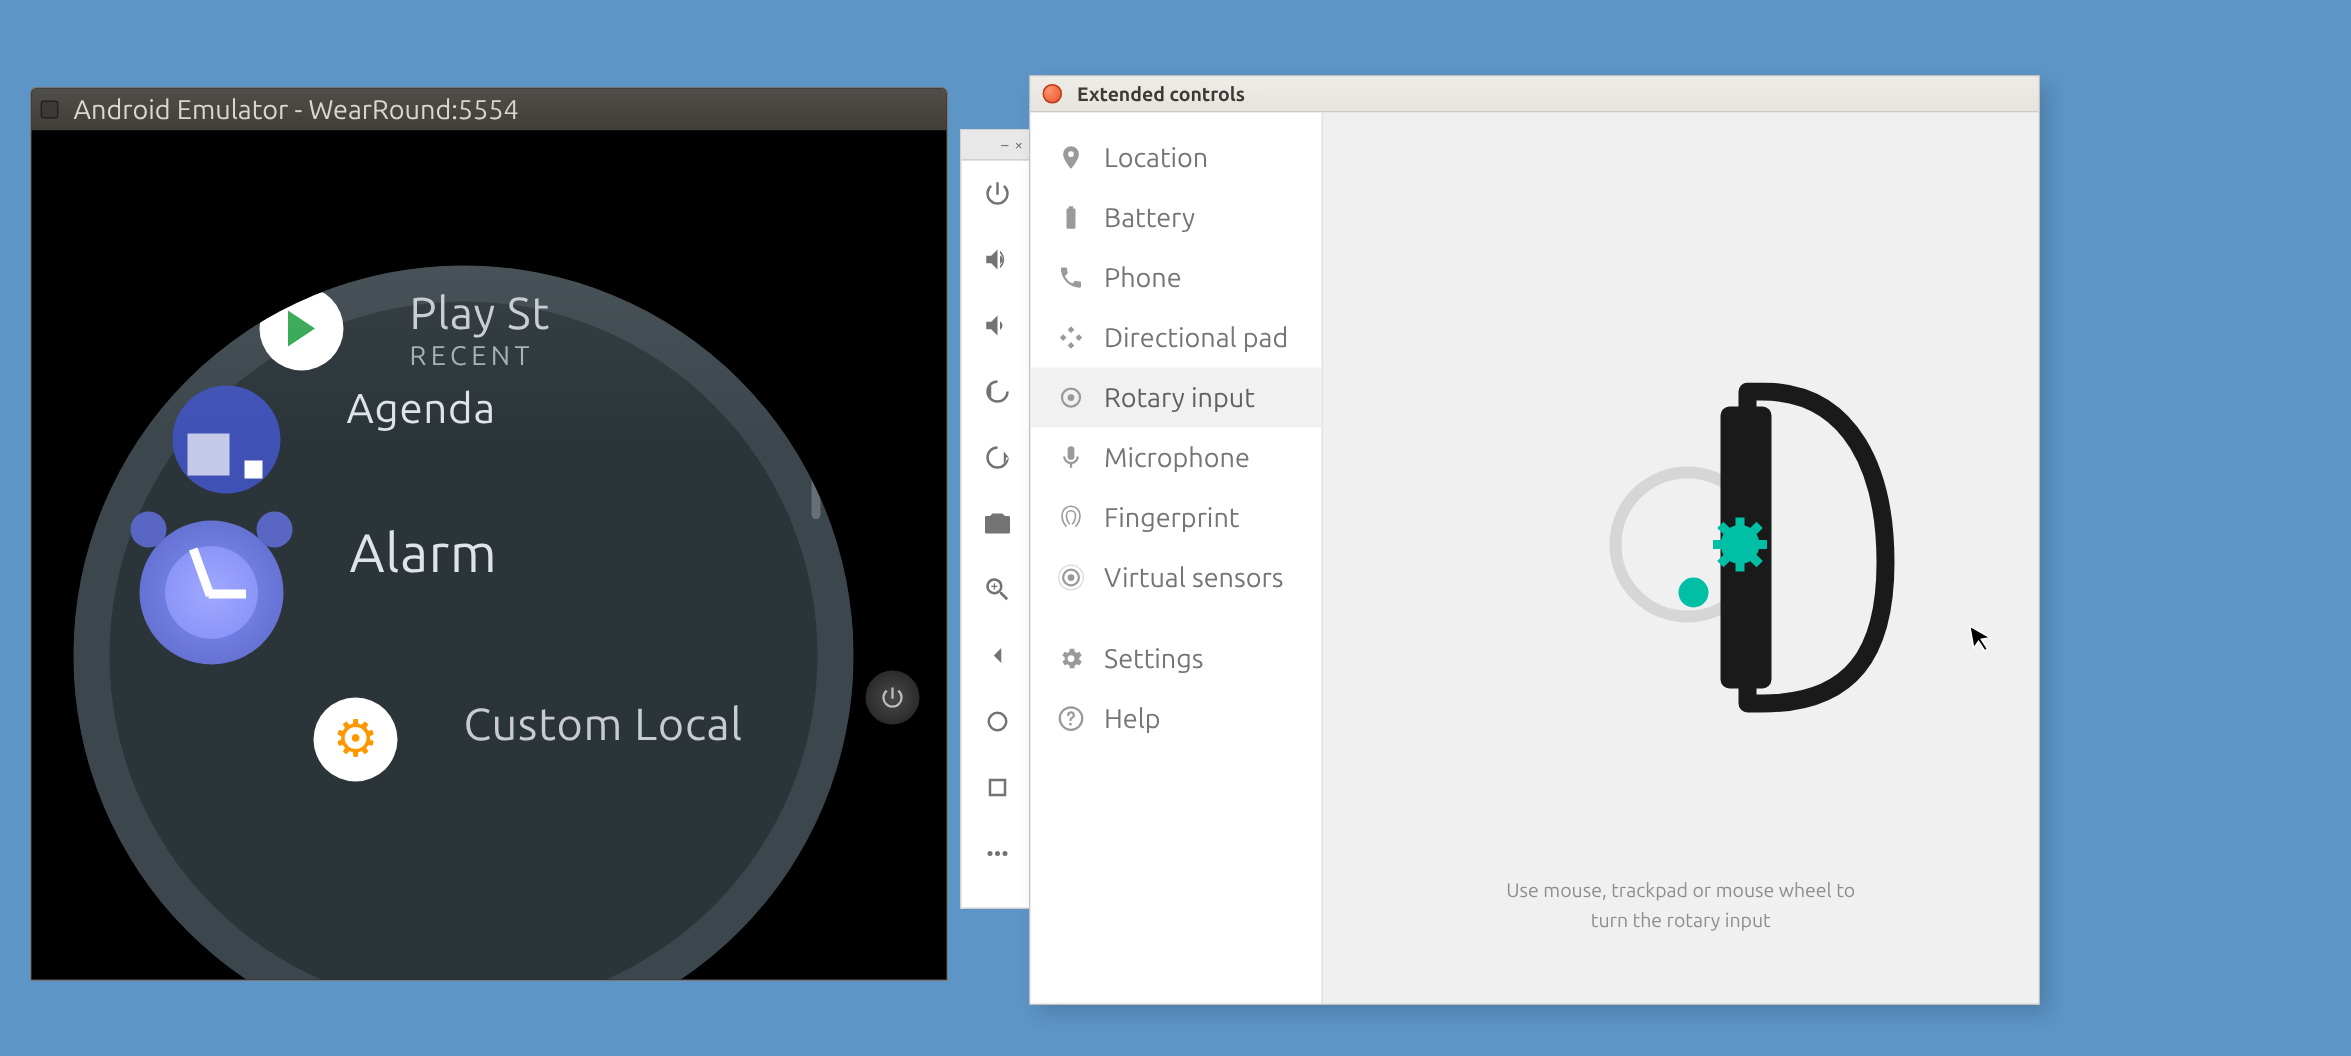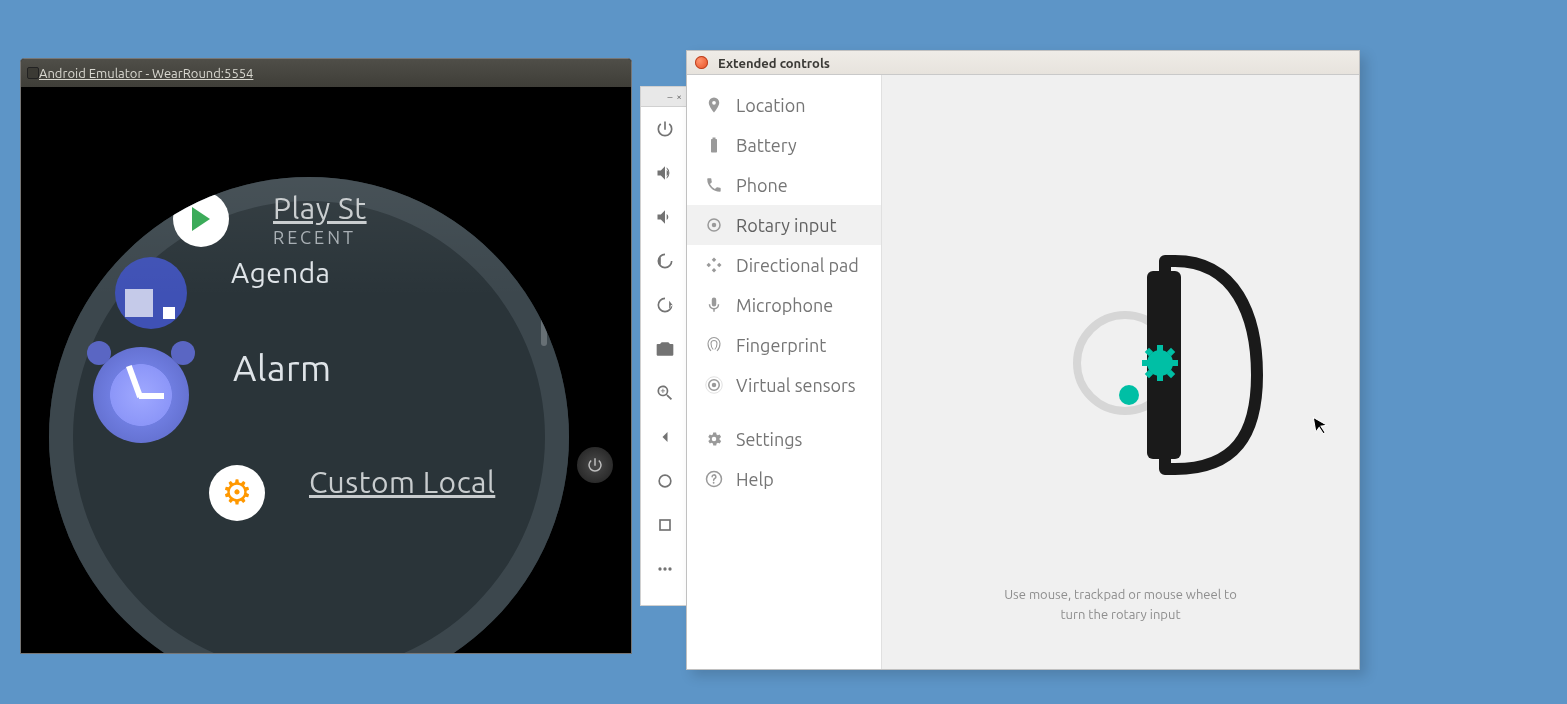--- a/index.html
+++ b/index.html
@@ -20,23 +20,23 @@
     border: 1px solid #777;
     border-radius: 4px 4px 0 0;
     overflow: hidden;
   }
   .emu-titlebar {
     height: 28px;
     background: linear-gradient(#4f4e48, #3f3e38);
     color: #d9d8d0;
     display: flex;
     align-items: center;
-    font-size: 13px;
+    font-size: 18px;
     padding: 0 6px;
-    text-decoration: underline;
+    gap: 10px;
   }
   .emu-titlebar .wc {
     width: 12px; height: 12px;
     border: 1px solid #222; background: #3b3a34;
     border-radius: 2px;
     display:inline-block;
   }
   .emu-black {
     position:absolute; left:0; top:28px; right:0; bottom:0;
     background:#000;
@@ -79,21 +79,21 @@
   .app-row .icon{
     width:72px; height:72px; border-radius:50%;
     background:#455a64; flex-shrink:0;
     position:relative;
   }
   .app-row.small .icon{ width:56px; height:56px; margin-left:44px;}
   .app-row.large .icon{ width:96px; height:96px;}
   .app-row .labels .title{
     font-size: 28px; font-weight: 400; color:#dfe4e8; letter-spacing:.5px;
   }
-  .app-row.small .labels .title{ font-size:30px; color:#c8ccce;text-decoration:underline;}
+  .app-row.small .labels .title{ font-size:30px; color:#c8ccce;}
   .app-row.large .labels .title{ font-size:36px;}
   .app-row .labels .sub{
     font-size:18px; letter-spacing:3px; color:#a7aeb3; margin-top:2px;
   }
   
   .ic-play{ background:#fff !important; border-radius:16px;}
   .ic-play::after{
     content:""; position:absolute; left:50%; top:50%;
     transform:translate(-50%,-50%);
     border-left:18px solid #34a853;
@@ -380,32 +380,32 @@
             <path d="M15 4h-1V2h-4v2H9a1 1 0 0 0-1 1v16a1 1 0 0 0 1 1h6a1 1 0 0 0 1-1V5a1 1 0 0 0-1-1z"></path>
           </svg>
           <span>Battery</span>
         </div>
         <div class="nav-item">
           <svg class="nicon" viewBox="0 0 24 24">
             <path d="M6.6 10.8a15 15 0 0 0 6.6 6.6l2.2-2.2a1 1 0 0 1 1-.24 11 11 0 0 0 3.5.56 1 1 0 0 1 1 1V20a1 1 0 0 1-1 1A17 17 0 0 1 3 4a1 1 0 0 1 1-1h3.5a1 1 0 0 1 1 1 11 11 0 0 0 .56 3.5 1 1 0 0 1-.24 1z"></path>
           </svg>
           <span>Phone</span>
         </div>
+        <div class="nav-item">
+          <svg class="nicon" viewBox="0 0 24 24">
+            <path d="M12 2l3 3-3 3-3-3zM2 12l3-3 3 3-3 3zm14 0l3-3 3 3-3 3zm-4 4l3 3-3 3-3-3z"></path>
+          </svg>
+          <span>Directional pad</span>
+        </div>
         <div class="nav-item selected">
           <svg class="nicon" viewBox="0 0 24 24">
             <circle cx="12" cy="12" r="8" fill="none" stroke="#9a9a9a" stroke-width="2"></circle>
             <circle cx="12" cy="12" r="3"></circle>
           </svg>
           <span>Rotary input</span>
-        </div>
-        <div class="nav-item">
-          <svg class="nicon" viewBox="0 0 24 24">
-            <path d="M12 2l3 3-3 3-3-3zM2 12l3-3 3 3-3 3zm14 0l3-3 3 3-3 3zm-4 4l3 3-3 3-3-3z"></path>
-          </svg>
-          <span>Directional pad</span>
         </div>
         <div class="nav-item">
           <svg class="nicon" viewBox="0 0 24 24">
             <path d="M12 14a3 3 0 0 0 3-3V5a3 3 0 0 0-6 0v6a3 3 0 0 0 3 3zm5-3a5 5 0 0 1-10 0H5a7 7 0 0 0 6 6.9V21h2v-3.1A7 7 0 0 0 19 11z"></path>
           </svg>
           <span>Microphone</span>
         </div>
         <div class="nav-item">
           <svg class="nicon" viewBox="0 0 24 24">
             <path d="M12 2a8 8 0 0 0-8 8c0 6 4 10 4 10m4-18a8 8 0 0 1 8 8c0 6-4 10-4 10M12 6a4 4 0 0 0-4 4c0 5 3 8 3 8m1-12a4 4 0 0 1 4 4c0 5-3 8-3 8" fill="none" stroke="#9a9a9a" stroke-width="1.4"></path>

